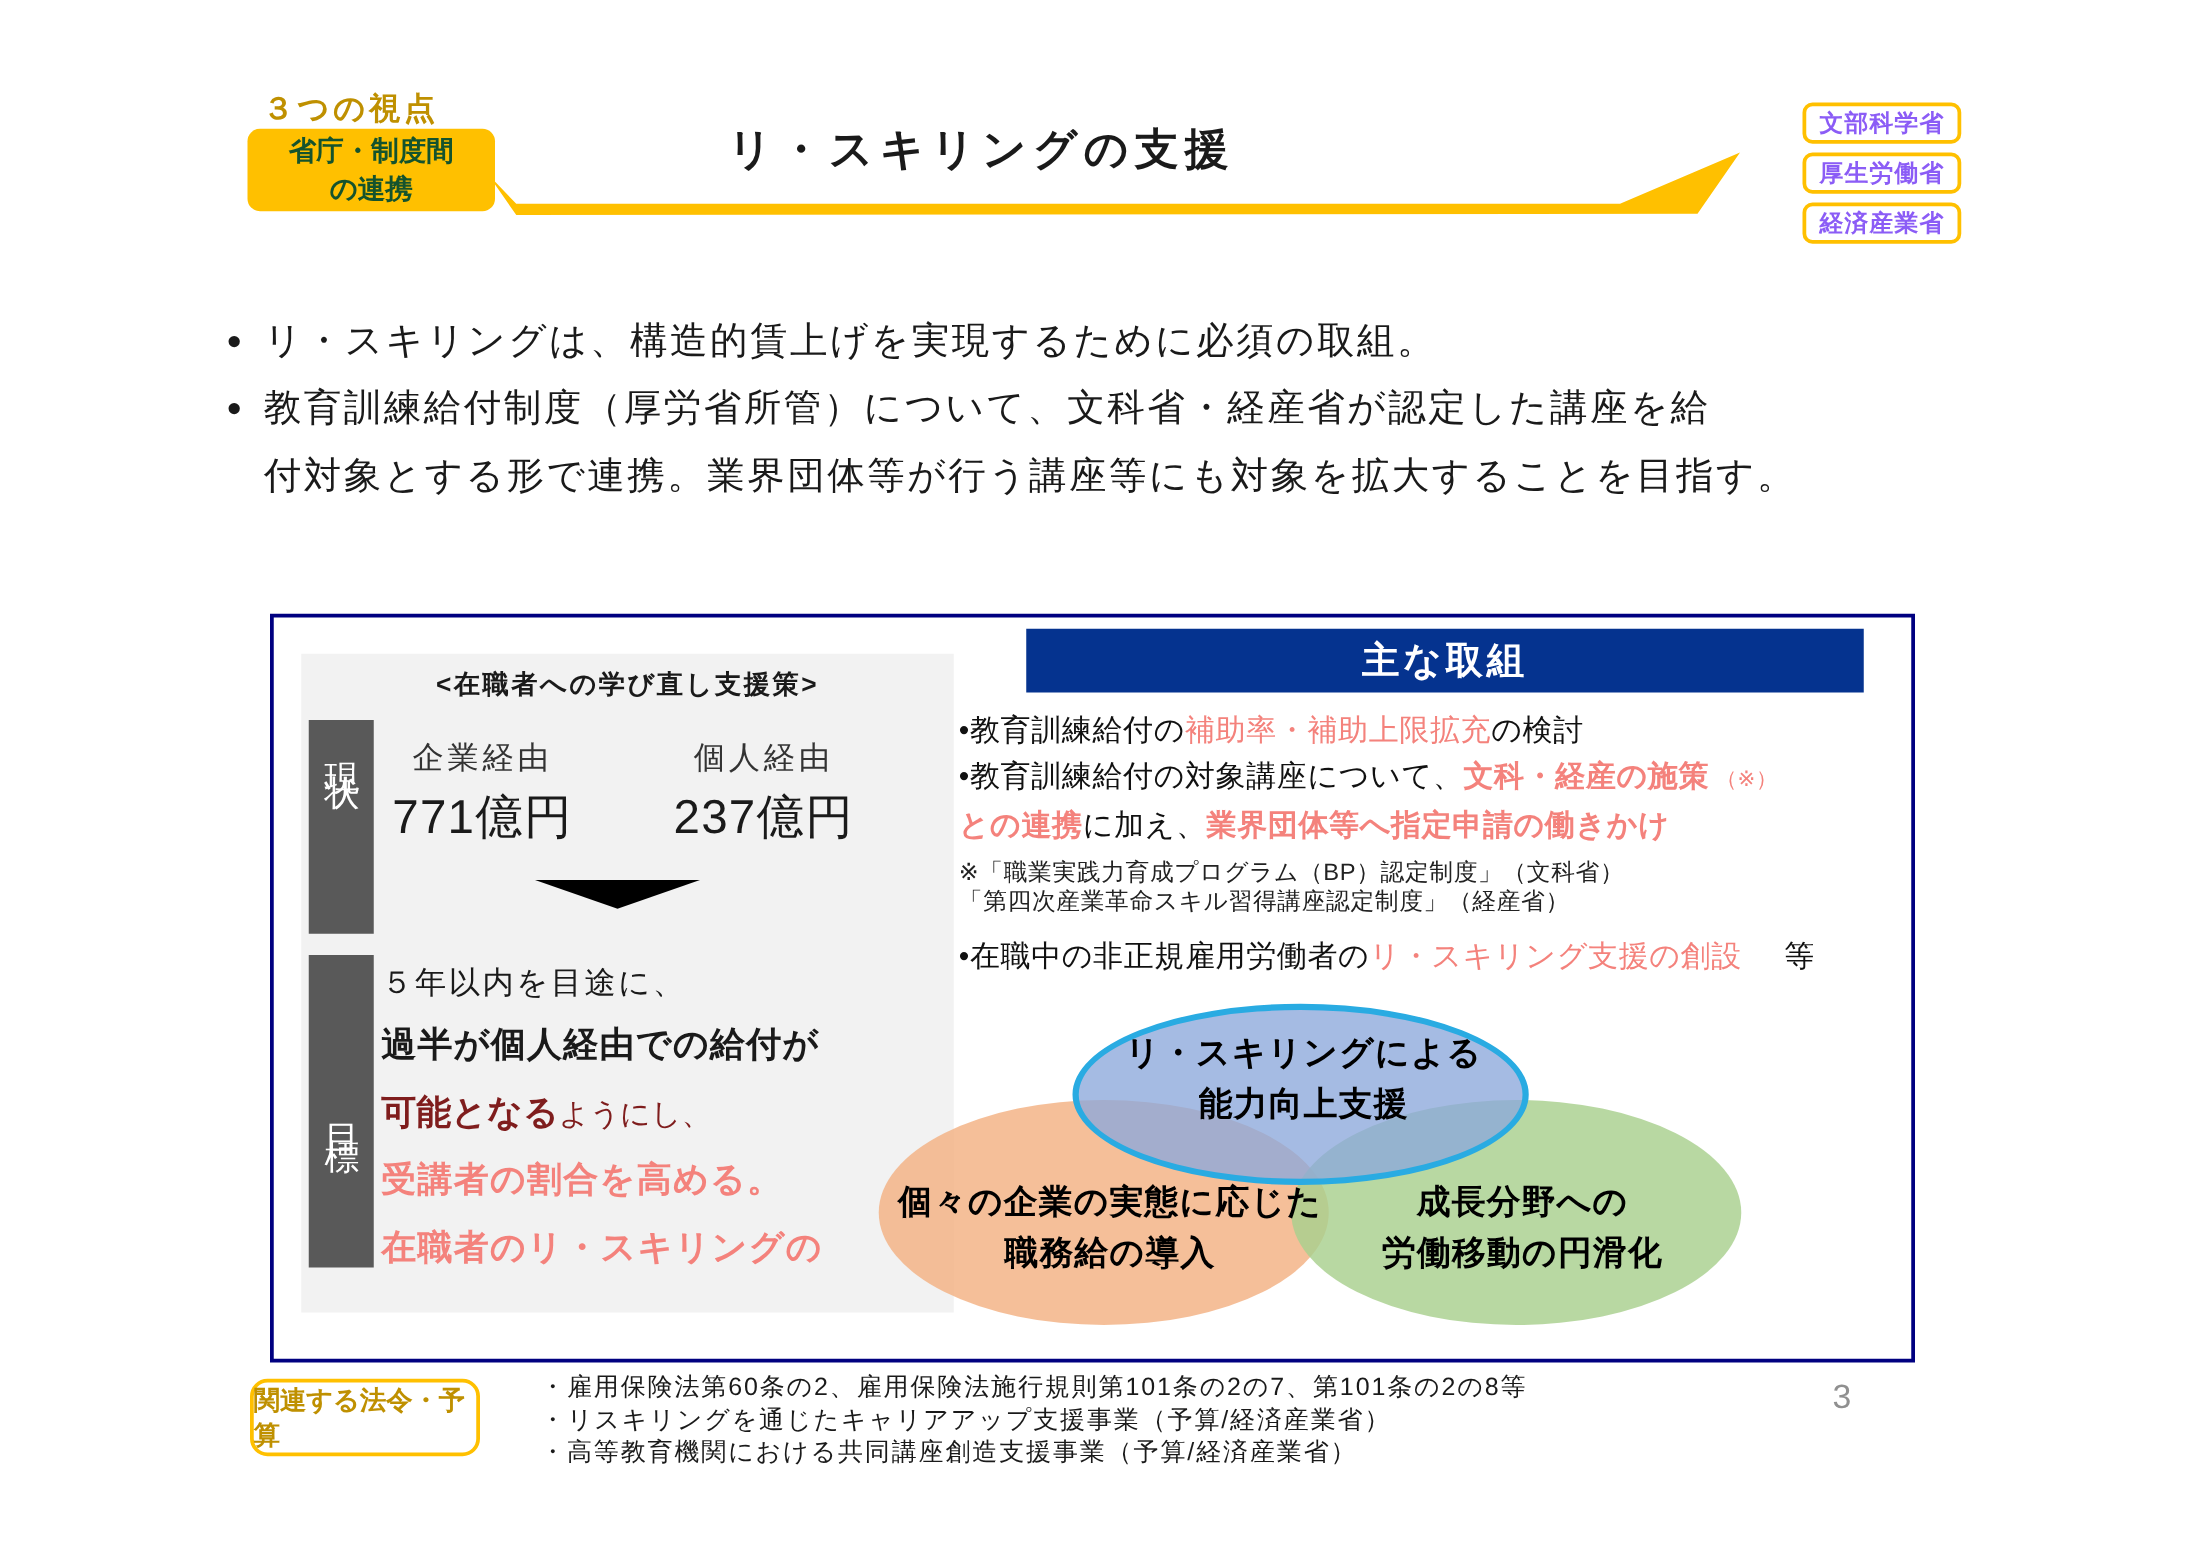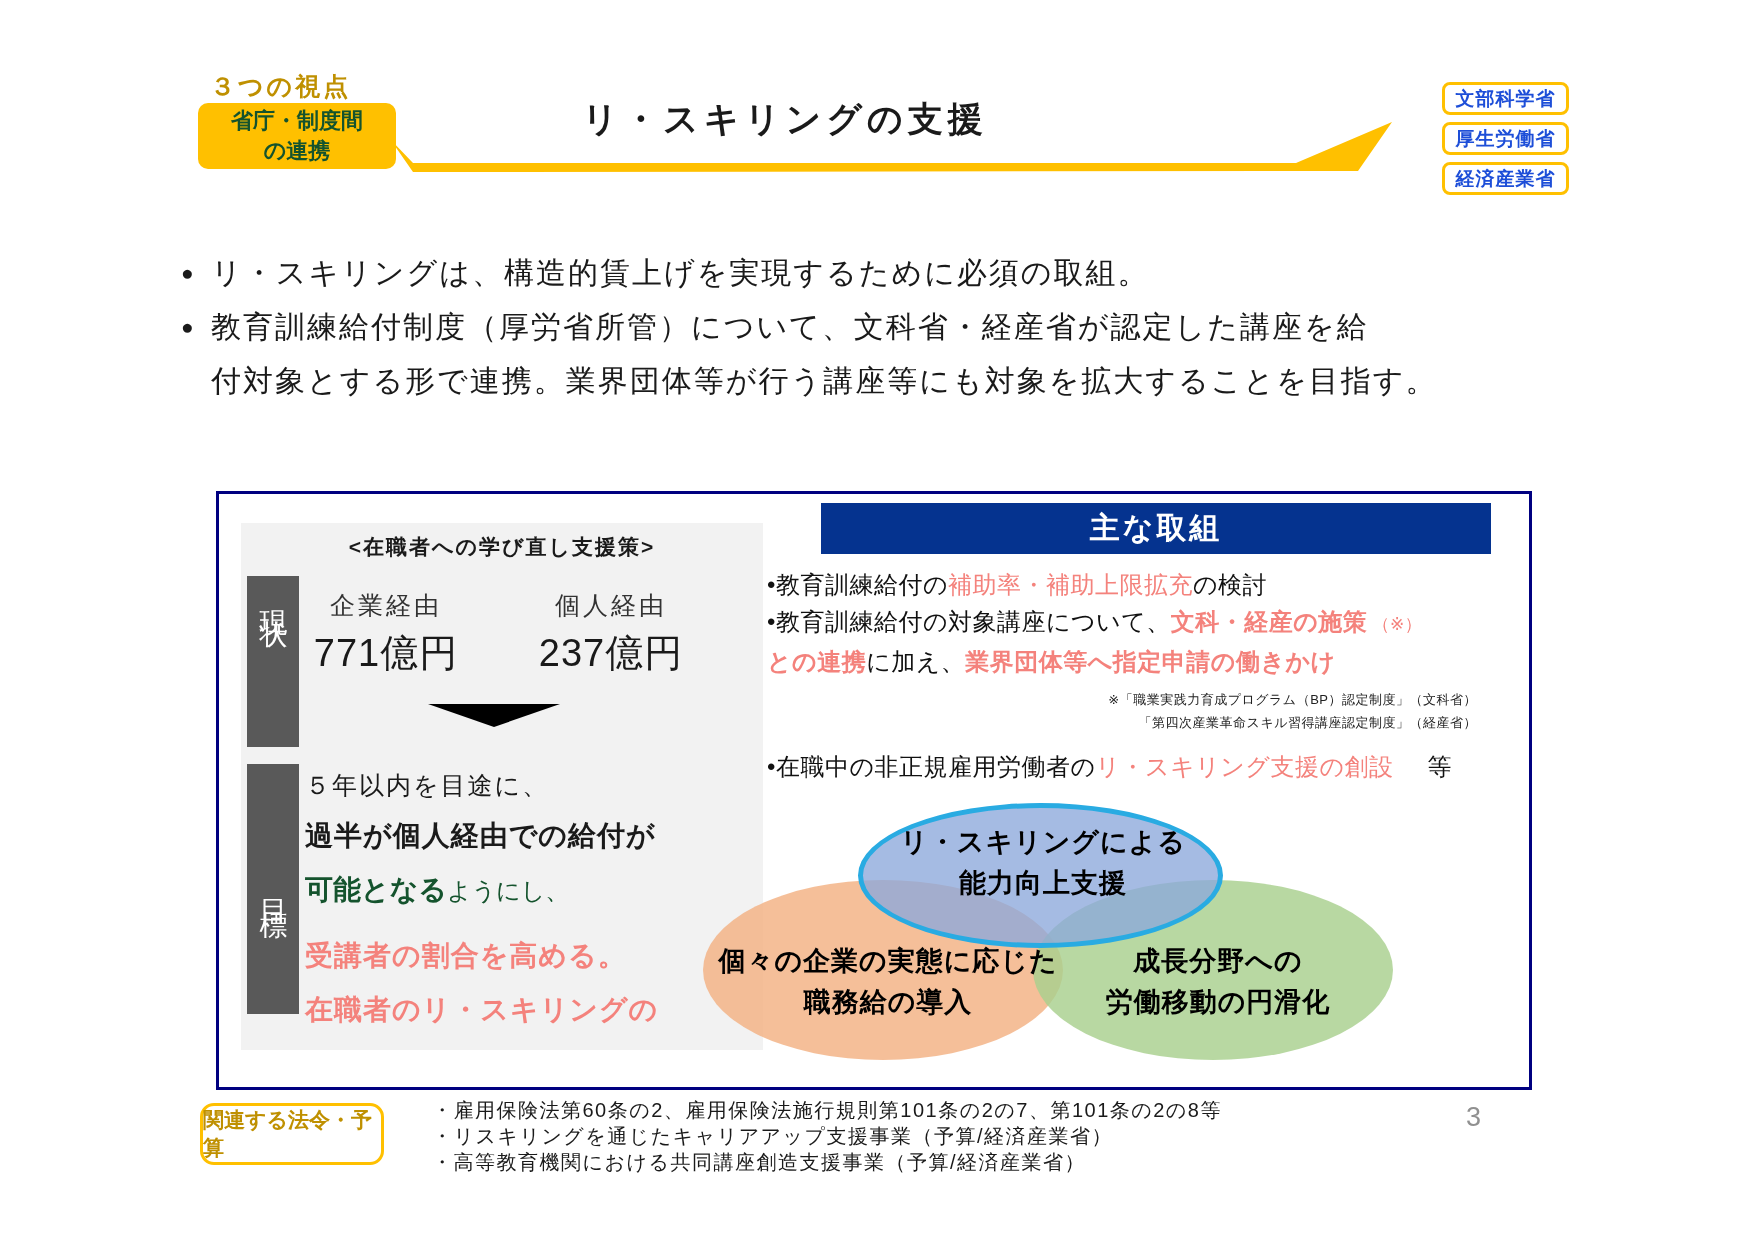--- a/index.html
+++ b/index.html
@@ -7,21 +7,21 @@
   #slide{position:relative;width:1755px;height:1241px;background:#ffffff;overflow:hidden;}
 
   
   .viewpoint-title{position:absolute;left:210px;top:70px;font-size:25px;font-weight:700;color:#BF9000;letter-spacing:3px;}
   .viewpoint-box{position:absolute;left:198px;top:103px;width:198px;height:66px;background:#FFC000;border-radius:10px;
     color:#14532d;font-size:22px;font-weight:600;text-align:center;line-height:30px;padding-top:3px;box-sizing:border-box;}
   .slide-title{position:absolute;left:385px;top:96px;width:800px;text-align:center;font-size:35px;font-weight:800;color:#1a1a1a;letter-spacing:5px;}
   .swoosh{position:absolute;left:368px;top:119px;}
   .ministries{position:absolute;left:1442px;top:82px;display:flex;flex-direction:column;gap:7px;}
   .ministry{width:127px;height:33px;border:3px solid #FFC000;border-radius:8px;box-sizing:border-box;
-    display:flex;align-items:center;justify-content:center;font-size:19px;color:#1d4ed8;font-weight:600;letter-spacing:1px;background:#fff;}
+    display:flex;align-items:center;justify-content:center;font-size:19px;color:#8b5cf6;font-weight:600;letter-spacing:1px;background:#fff;}
 
   
   .intro-row{position:absolute;left:181px;display:flex;align-items:flex-start;color:#1a1a1a;font-size:30px;letter-spacing:2px;line-height:42px;}
   .intro-marker{width:30px;font-size:21px;line-height:42px;flex:0 0 30px;}
   .intro-cont{position:absolute;left:211px;color:#1a1a1a;font-size:30px;letter-spacing:2px;line-height:42px;}
 
   
   .main-box{position:absolute;left:216px;top:491px;width:1316px;height:599px;border:3px solid #000080;background:#fff;box-sizing:border-box;}
 
   
@@ -34,34 +34,34 @@
     writing-mode:vertical-rl;text-orientation:upright;font-size:28px;letter-spacing:12px;
     display:flex;justify-content:center;align-items:center;box-sizing:border-box;}
   .route-col{position:absolute;top:66px;text-align:center;}
   .route-col .route{font-size:25px;color:#333;letter-spacing:3px;}
   .route-col .amount{font-size:38px;color:#1a1a1a;margin-top:6px;letter-spacing:1px;}
   .down-arrow{position:absolute;left:187px;top:181px;width:0;height:0;
     border-left:66px solid transparent;border-right:66px solid transparent;border-top:23px solid #000;}
   .goal-text{position:absolute;left:64px;top:246px;width:450px;}
   .goal-l1{font-size:25px;color:#1a1a1a;letter-spacing:2px;margin-bottom:15px;}
   .goal-l2{font-size:28px;font-weight:800;color:#1a1a1a;letter-spacing:1px;margin-bottom:16px;}
-  .goal-l3{margin-bottom:28px;color:#14532d;}
+  .goal-l3{margin-bottom:16px;color:#7f1d1d;}
   .goal-l3 .b{font-size:28px;font-weight:800;}
   .goal-l3 .r{font-size:24px;}
   .goal-pink{font-size:28px;font-weight:800;color:#F4827C;letter-spacing:1px;margin-bottom:16px;}
 
   
   .actions-bar{position:absolute;left:602px;top:9px;width:670px;height:51px;background:#05338F;
     display:flex;align-items:center;justify-content:center;color:#fff;font-size:30px;font-weight:700;letter-spacing:3px;}
   .actions-text{position:absolute;left:548px;top:72px;width:710px;}
   .act-line{font-size:24px;line-height:37px;color:#111;letter-spacing:0.5px;}
   .pk{color:#F4827C;}
   .pkb{color:#F4827C;font-weight:700;}
   .pks{color:#F4827C;font-size:17px;}
-  .note{font-size:13px;line-height:23px;color:#222;text-align:right;letter-spacing:0.5px;}
+  .note{font-size:19px;line-height:23px;color:#222;text-align:left;letter-spacing:0.5px;}
   .note1{margin-top:8px;}
   .b3{margin-top:14px;}
   .etc{margin-left:34px;}
 
   
   .ellipse{position:absolute;border-radius:50%;}
   .venn-orange{left:484px;top:386px;width:360px;height:180px;background:rgba(243,177,131,0.82);}
   .venn-green{left:814px;top:386px;width:360px;height:180px;background:rgba(168,208,141,0.82);}
   .venn-blue{left:639px;top:309px;width:365px;height:145px;background:rgba(140,168,219,0.78);
     border:5px solid #29ABE2;box-sizing:border-box;}

